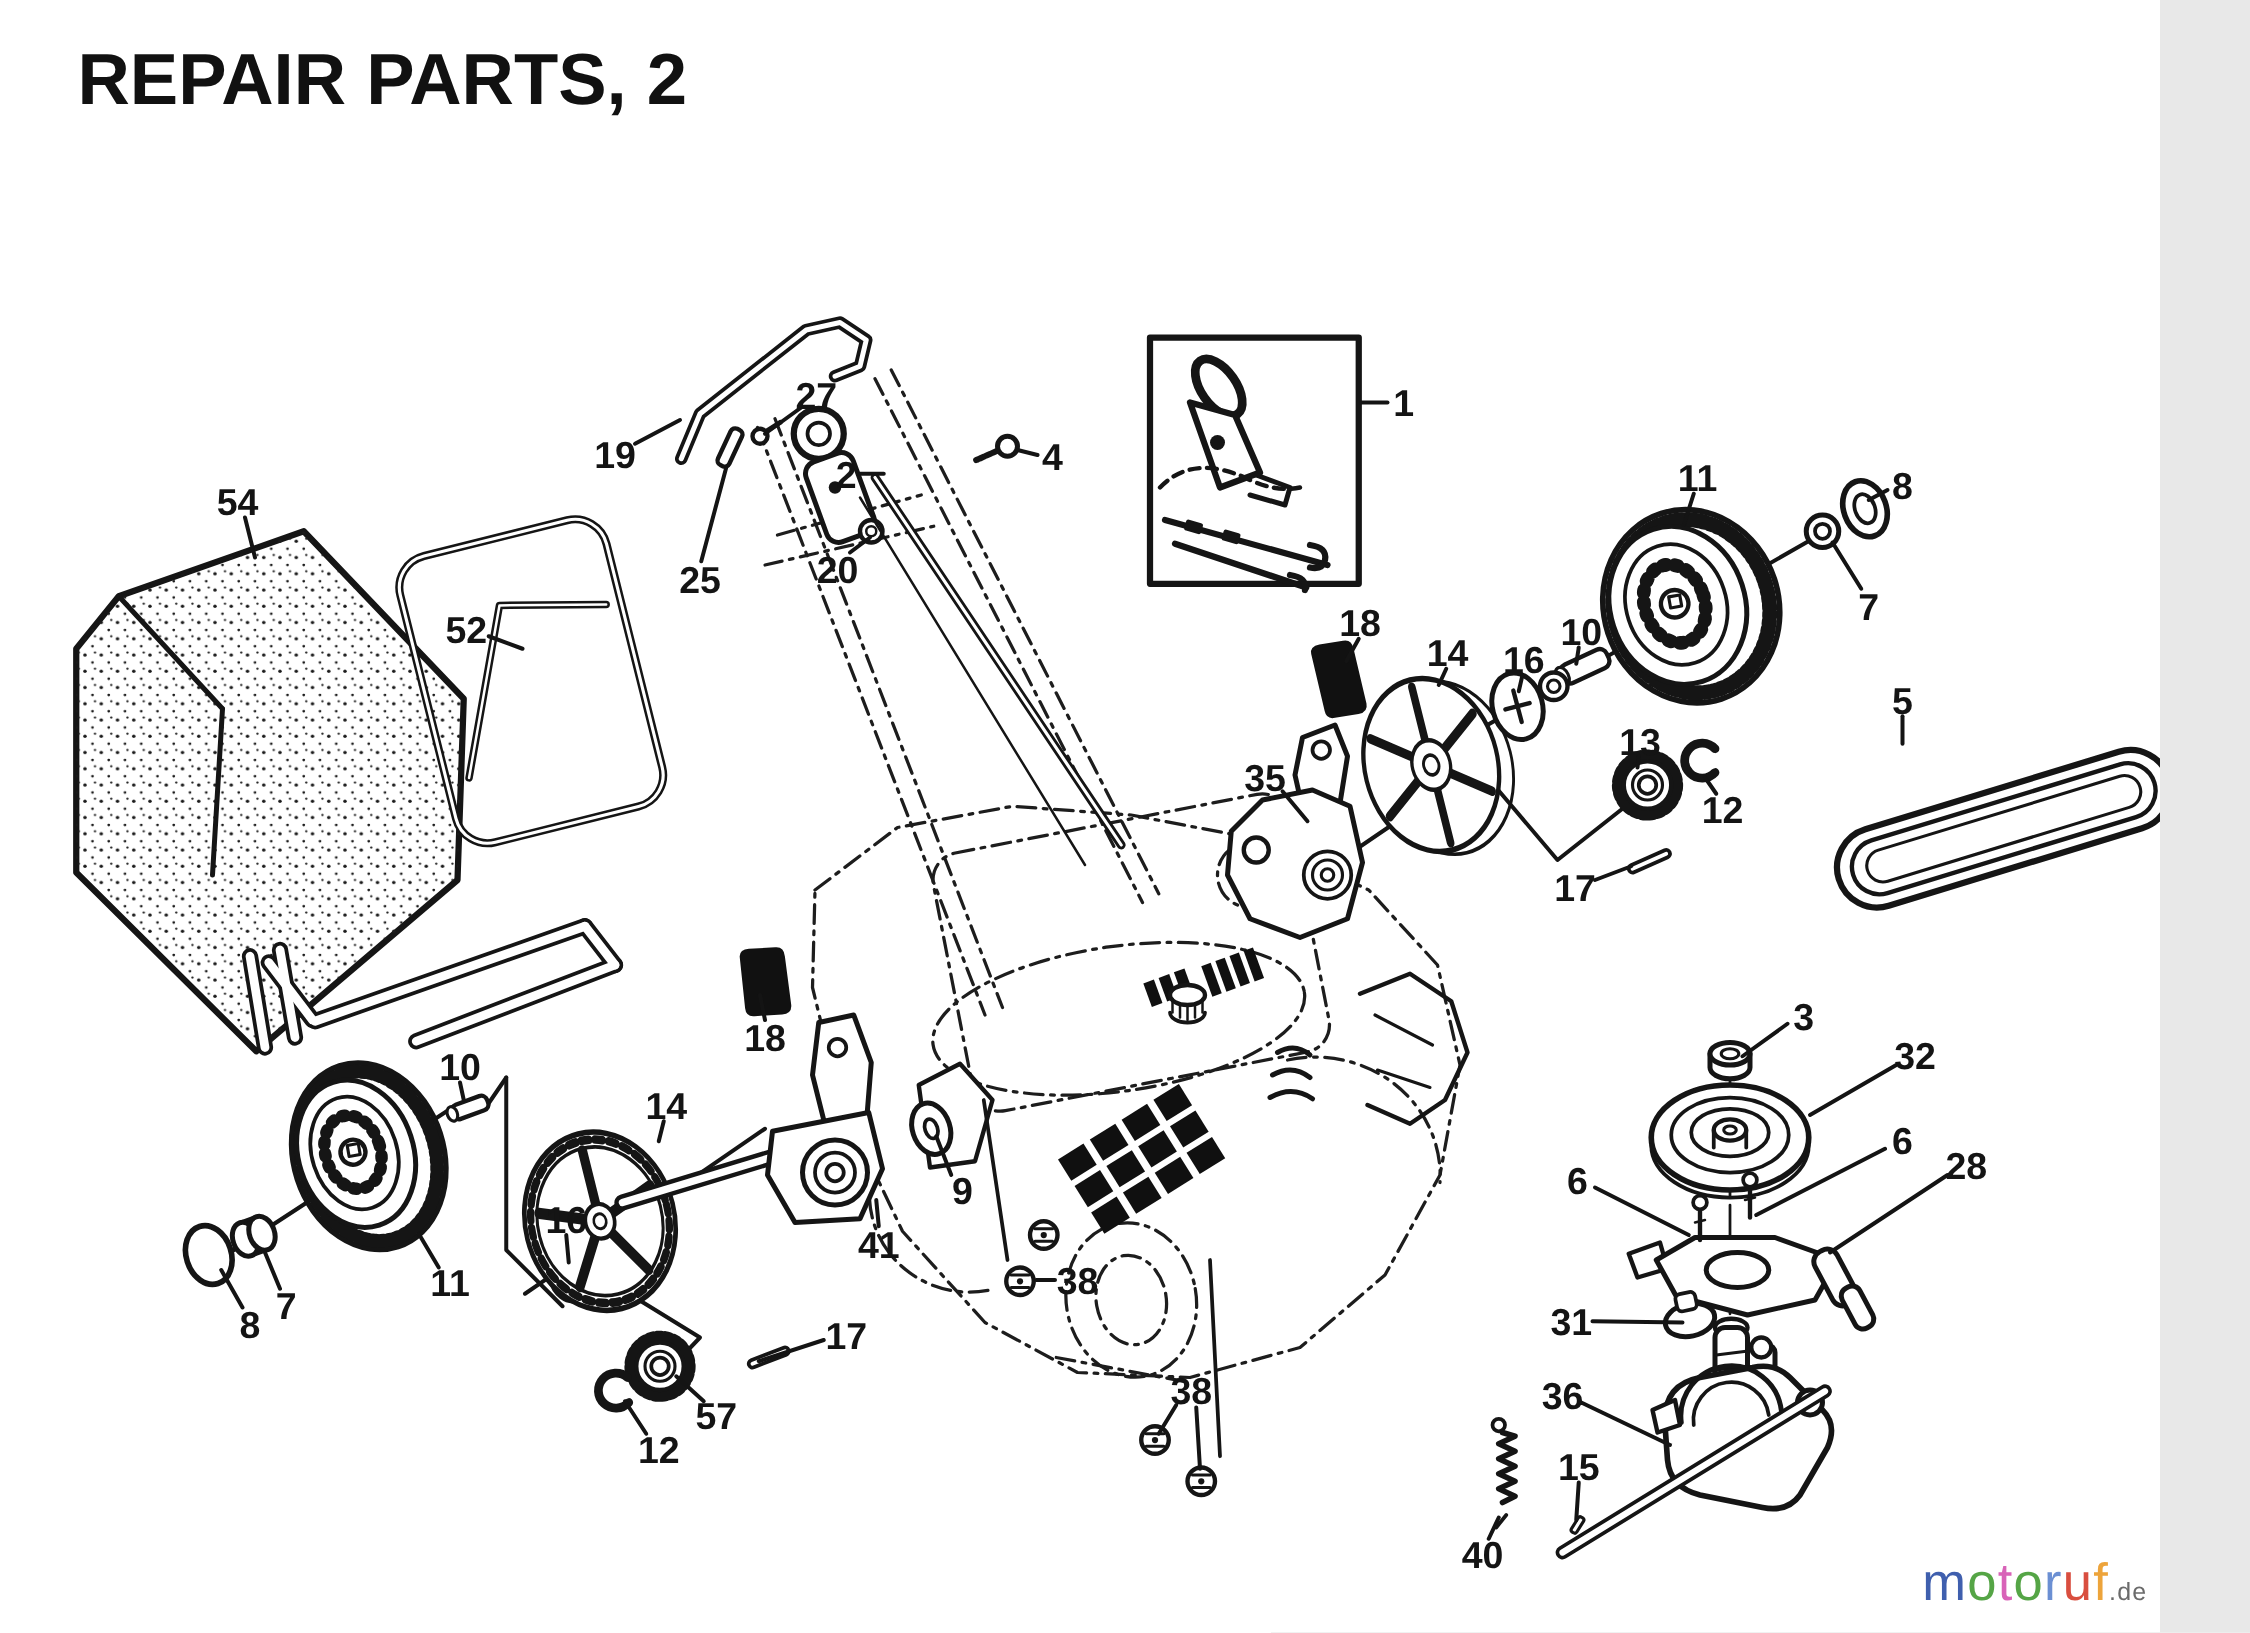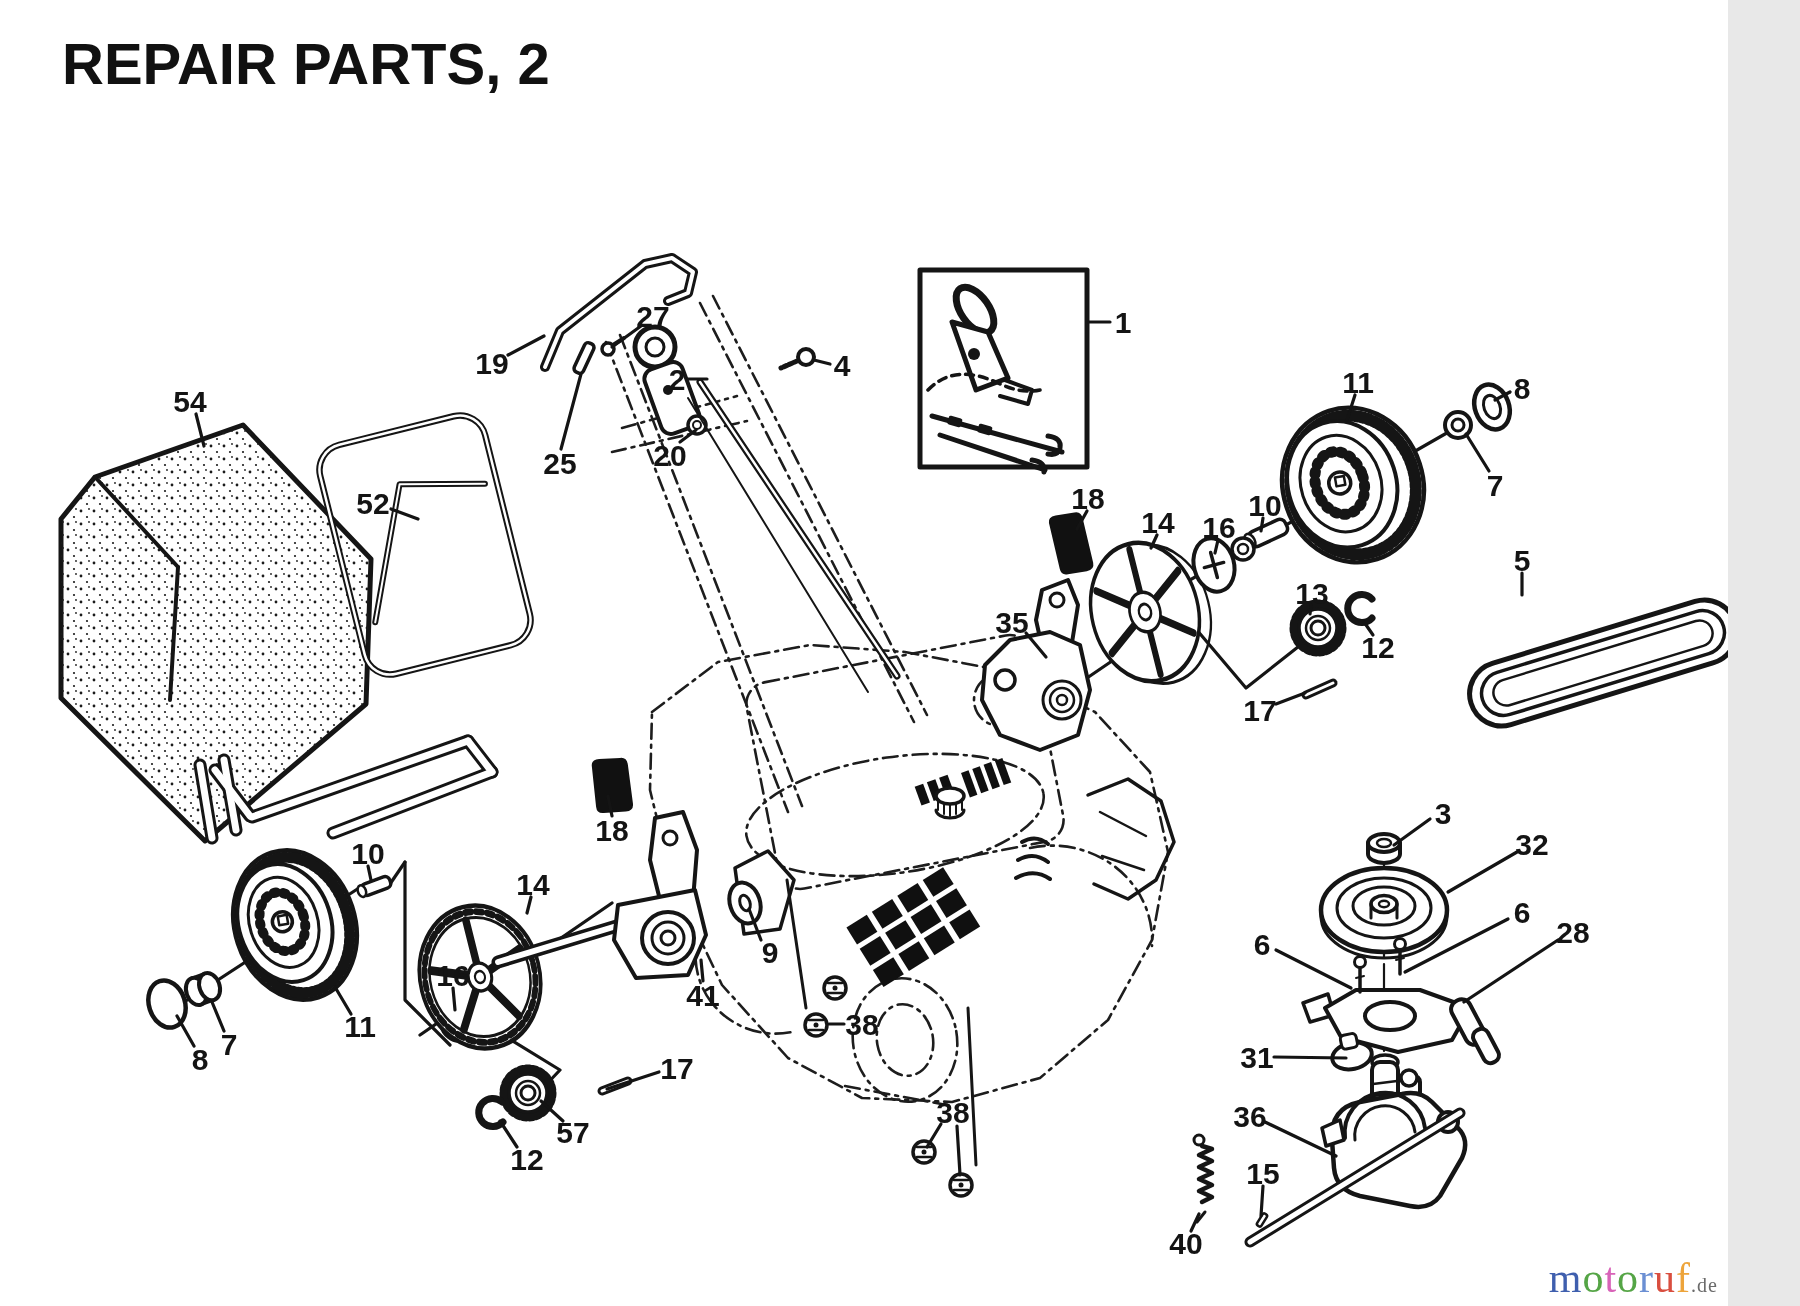--- a/index.html
+++ b/index.html
@@ -1,21 +1,21 @@
 <!DOCTYPE html>
 <html><head>
 <meta charset="utf-8">
 <style>
   html,body{margin:0;padding:0;background:#e8e8e8;}
   #page{position:relative;width:1728px;height:1306px;background:#ffffff;overflow:hidden;
         font-family:"Liberation Sans",sans-serif;text-align:right;}
   #title{position:absolute;left:62px;top:30px;font-size:58px;font-weight:700;
          letter-spacing:0px;color:#111;}
   #art{position:absolute;left:0;top:0;}
-  #watermark{position:absolute;right:10px;bottom:4px;font-family:Liberation Serif, serif;
+  #watermark{position:absolute;right:10px;bottom:16px;font-family:Liberation Sans, sans-serif;
              font-size:42px;font-weight:500;letter-spacing:1px;white-space:nowrap;}
   #watermark .suffix{font-size:20px;font-weight:400;}
   .callout-text{font-family:"Liberation Sans",sans-serif;font-weight:700;font-size:30px;fill:#141414;}
 </style>
 </head>
 <body>
 
 <div id="page">
   <div id="title">REPAIR PARTS, 2</div>
 

